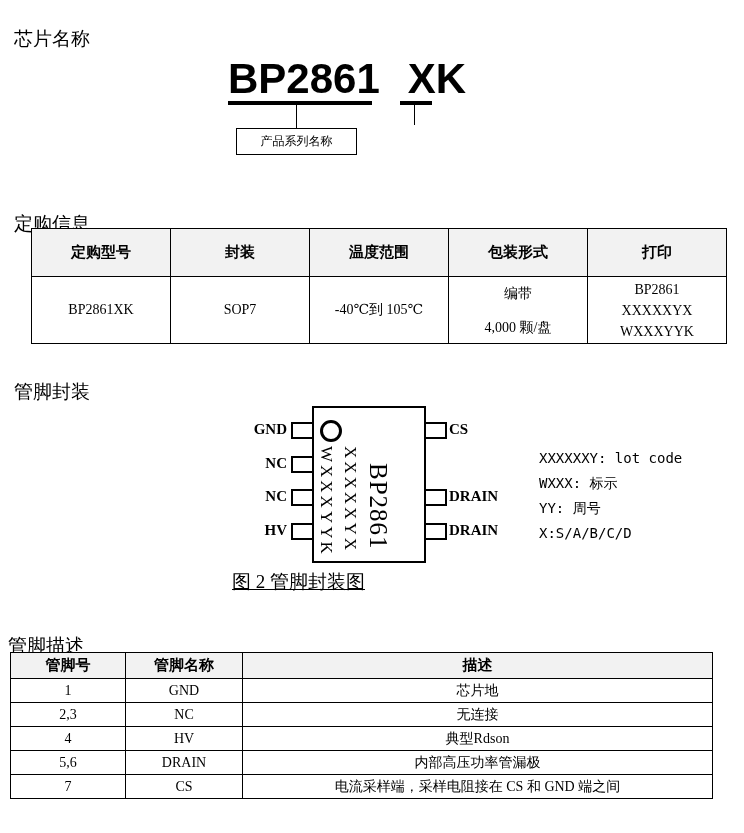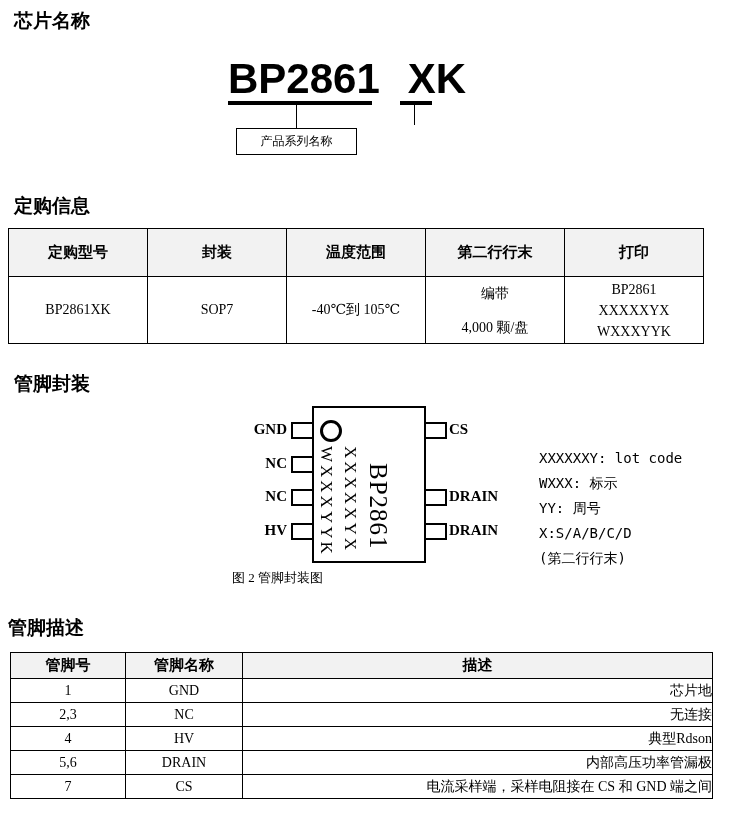--- a/index.html
+++ b/index.html
@@ -1,59 +1,59 @@
 <!DOCTYPE html>
 <html><head>
 <meta charset="utf-8">
 <style>
   html,body{margin:0;padding:0;background:#ffffff;}
   #page{position:relative;width:744px;height:833px;background:#ffffff;overflow:hidden;
         font-family:"Liberation Serif","DejaVu Serif",serif;color:#000;}
   .heading{position:absolute;font-family:"Liberation Sans","DejaVu Sans",sans-serif;
-           font-weight:bold;font-size:19px;color:#000;white-space:nowrap;}
+           font-weight:normal;font-size:19px;color:#000;white-space:nowrap;margin-top:18px;}
   
   .partnum{position:absolute;left:228px;top:56px;display:flex;gap:28px;
            font-family:"Liberation Sans","DejaVu Sans",sans-serif;font-weight:bold;
            font-size:42px;line-height:46px;letter-spacing:0;}
   .uline{position:absolute;height:4px;background:#000;}
   .vline{position:absolute;width:1px;background:#000;}
   .callout{position:absolute;border:1px solid #000;font-size:12px;text-align:center;
            display:flex;align-items:center;justify-content:center;white-space:nowrap;}
   
   table{border-collapse:collapse;table-layout:fixed;}
   td,th{border:1px solid #000;font-size:14px;text-align:center;vertical-align:middle;
         padding:0;overflow:hidden;}
   th{background:#f2f2f2;font-family:"Liberation Sans","DejaVu Sans",sans-serif;
      font-weight:bold;font-size:15px;}
-  #order-table{position:absolute;left:8px;top:228px;width:695px;}
+  #order-table{position:absolute;left:31px;top:228px;width:695px;}
   #order-table th{height:47px;}
   #order-table td{height:66px;}
   .multiline div{line-height:21px;}
   .pack-line2{margin-top:13px;}
   #pin-table{position:absolute;left:10px;top:652px;width:702px;}
   #pin-table th{height:25px;margin-left:45px;}
   #pin-table td{height:23px;}
-  #pin-table td.desc{text-align:right;}
+  #pin-table td.desc{text-align:center;}
   
   .chip-body{position:absolute;left:312px;top:406px;width:110px;height:153px;
              border:2px solid #000;background:#fff;}
   .pin1-dot{position:absolute;left:320px;top:420px;width:16px;height:16px;
             border:3px solid #000;border-radius:50%;background:#fff;}
   .pin{position:absolute;width:22px;height:13px;border:2px solid #000;background:#fff;}
   .pin-label{position:absolute;width:55px;font-weight:bold;font-size:15px;line-height:16px;
              font-family:"Liberation Serif","DejaVu Serif",serif;white-space:nowrap;}
   .pin-label.left{text-align:right;}
   .vert-mark{position:absolute;writing-mode:vertical-rl;text-orientation:mixed;
              white-space:nowrap;font-family:"Liberation Serif","DejaVu Serif",serif;}
   .vm-big{left:364px;top:463px;font-size:25px;letter-spacing:1px;}
   .vm-code1{left:340px;top:446px;font-size:17px;letter-spacing:3px;}
   .vm-code2{left:316px;top:446px;font-size:17px;letter-spacing:3px;}
   .legend{position:absolute;left:539px;top:410px;font-size:14px;line-height:25px;
           font-family:"DejaVu Sans Mono","Liberation Mono",monospace;white-space:nowrap;margin-top:36px;}
-  .caption{position:absolute;left:232px;top:569px;font-size:13px;white-space:nowrap;}
+  .caption{position:absolute;left:232px;top:569px;font-size:19px;white-space:nowrap;text-decoration:underline;}
 </style>
 </head>
 <body>
 
 <div id="page">
 
   <div class="heading" style="left:14px;top:8px;">芯片名称</div>
 
   <div class="partnum">
     <span>BP2861</span>
@@ -73,41 +73,41 @@
         <col style="width:139px">
         <col style="width:139px">
         <col style="width:139px">
         <col style="width:139px">
       </colgroup>
     <tbody>
         <tr>
       <th>定购型号</th>
       <th>封装</th>
       <th>温度范围</th>
-      <th>第二行行末</th>
+      <th>包装形式</th>
       <th>打印</th>
     </tr>
     <tr>
       <td>BP2861XK</td>
       <td>SOP7</td>
       <td>-40℃到 105℃</td>
       <td class="multiline">
         <div>编带</div>
         <div class="pack-line2">4,000 颗/盘</div>
       </td>
       <td class="multiline">
         <div>BP2861</div>
         <div>XXXXXYX</div>
         <div>WXXXYYK</div>
       </td>
     </tr>
   </tbody>
     </table>
 
-  <div class="heading" style="left:14px;top:371px;">管脚封装</div>
+  <div class="heading" style="left:14px;top:361px;">管脚封装</div>
 
   <div class="pin" style="left:291px;top:422px;"></div>
   <div class="pin" style="left:291px;top:456px;"></div>
   <div class="pin" style="left:291px;top:489px;"></div>
   <div class="pin" style="left:291px;top:523px;"></div>
 
   <div class="pin" style="left:421px;top:422px;"></div>
   <div class="pin" style="left:421px;top:489px;"></div>
   <div class="pin" style="left:421px;top:523px;"></div>
 
@@ -124,21 +124,20 @@
   <div class="pin-label left" style="left:232px;top:522px;">HV</div>
   <div class="pin-label" style="left:449px;top:421px;">CS</div>
   <div class="pin-label" style="left:449px;top:488px;">DRAIN</div>
   <div class="pin-label" style="left:449px;top:522px;">DRAIN</div>
 
   <div class="legend">
     <div>XXXXXXY: lot code</div>
     <div>WXXX: 标示</div>
     <div>YY: 周号</div>
     <div>X:S/A/B/C/D</div>
-    <div>(第二行行末)</div>
   </div>
 
   <div class="caption">图 2 管脚封装图</div>
 
   <div class="heading" style="left:8px;top:615px;">管脚描述</div>
 
   <table id="pin-table">
     <colgroup>
         <col style="width:115px">
         <col style="width:117px">

